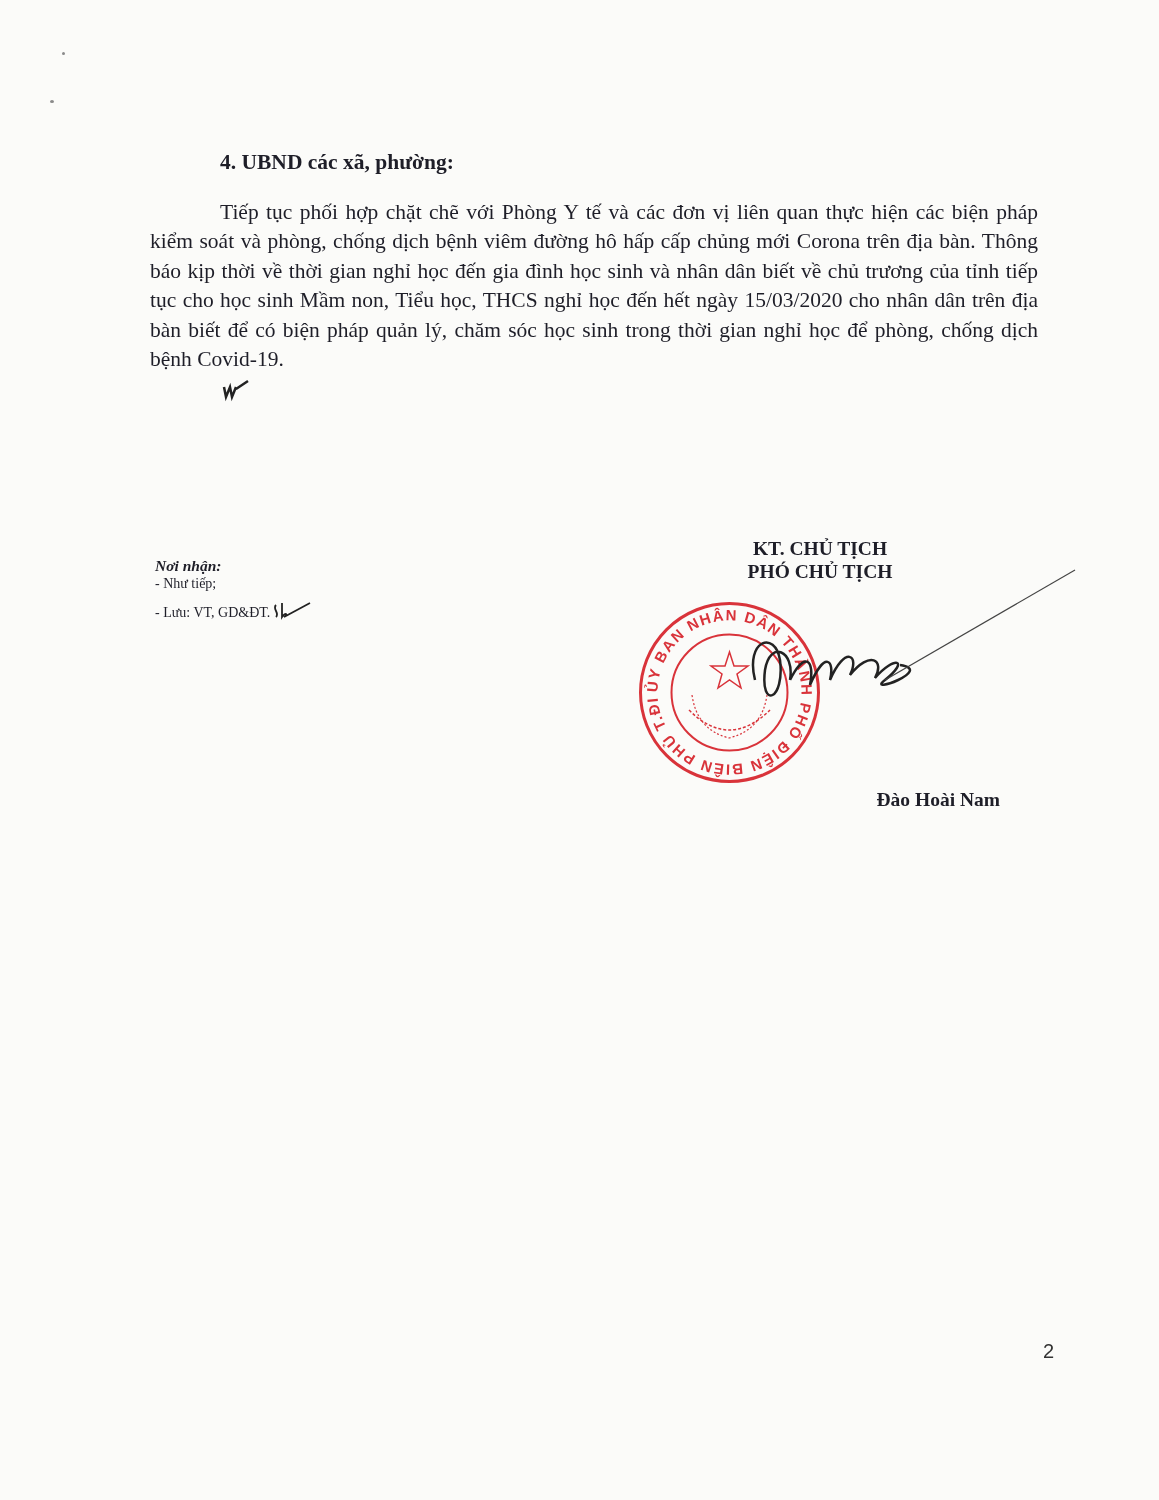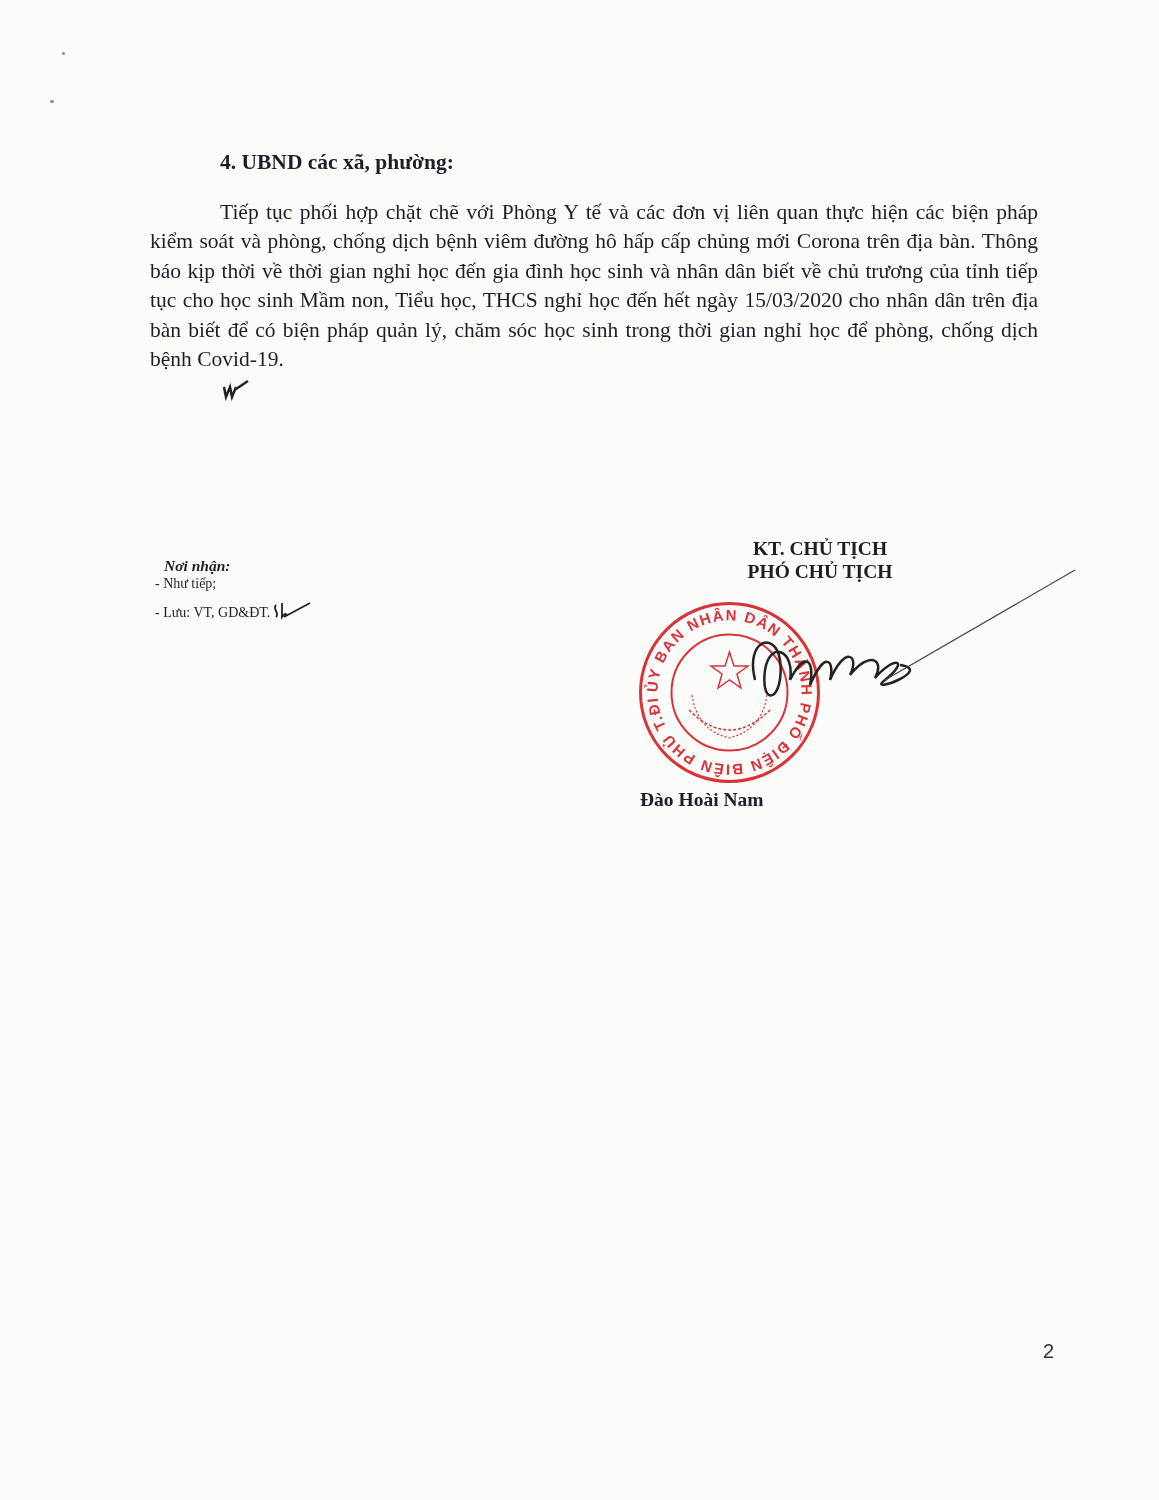--- a/index.html
+++ b/index.html
@@ -11,26 +11,26 @@
   }
   .scan-dot { position: absolute; background: #8a8a8a; border-radius: 50%; }
   .body-text {
     position: absolute; left: 150px; width: 888px;
     font-size: 21.5px; line-height: 29.5px; text-align: justify;
   }
   .para { margin: 0; text-indent: 70px; }
   .para.noindent { text-indent: 0; }
   .heading { font-weight: bold; margin: 8px 0 20px 70px; }
   .recipients { position: absolute; left: 155px; top: 557px; font-size: 14px; line-height: 18px; }
-  .recipients .title { font-weight: bold; font-style: italic; font-size: 15.5px; margin-left: 9px; }
+  .recipients .title { font-weight: bold; font-style: italic; font-size: 15.5px; }
   .sig-block {
     position: absolute; left: 640px; width: 360px; top: 537px;
     text-align: center; font-weight: bold; font-size: 19.5px; line-height: 23px;
   }
-  .signer { position: absolute; left: 640px; width: 360px; top: 789px; text-align: left; font-weight: bold; font-size: 19.5px; }
+  .signer { position: absolute; left: 640px; width: 360px; top: 789px; text-align: right; font-weight: bold; font-size: 19.5px; }
   .stamp { position: absolute; left: 637px; top: 600px; width: 185px; height: 185px; }
   .signature { position: absolute; left: 735px; top: 560px; width: 360px; height: 180px; }
   .initial { position: absolute; }
   .page-num { position: absolute; left: 1043px; top: 1340px; font-family: "Liberation Sans", sans-serif; font-size: 20px; color: #333; }
 </style>
 </head>
 <body>
 
 <span class="scan-dot" style="left:62px;top:52px;width:3px;height:3px;"></span>
 <span class="scan-dot" style="left:50px;top:100px;width:4px;height:3px;"></span>

